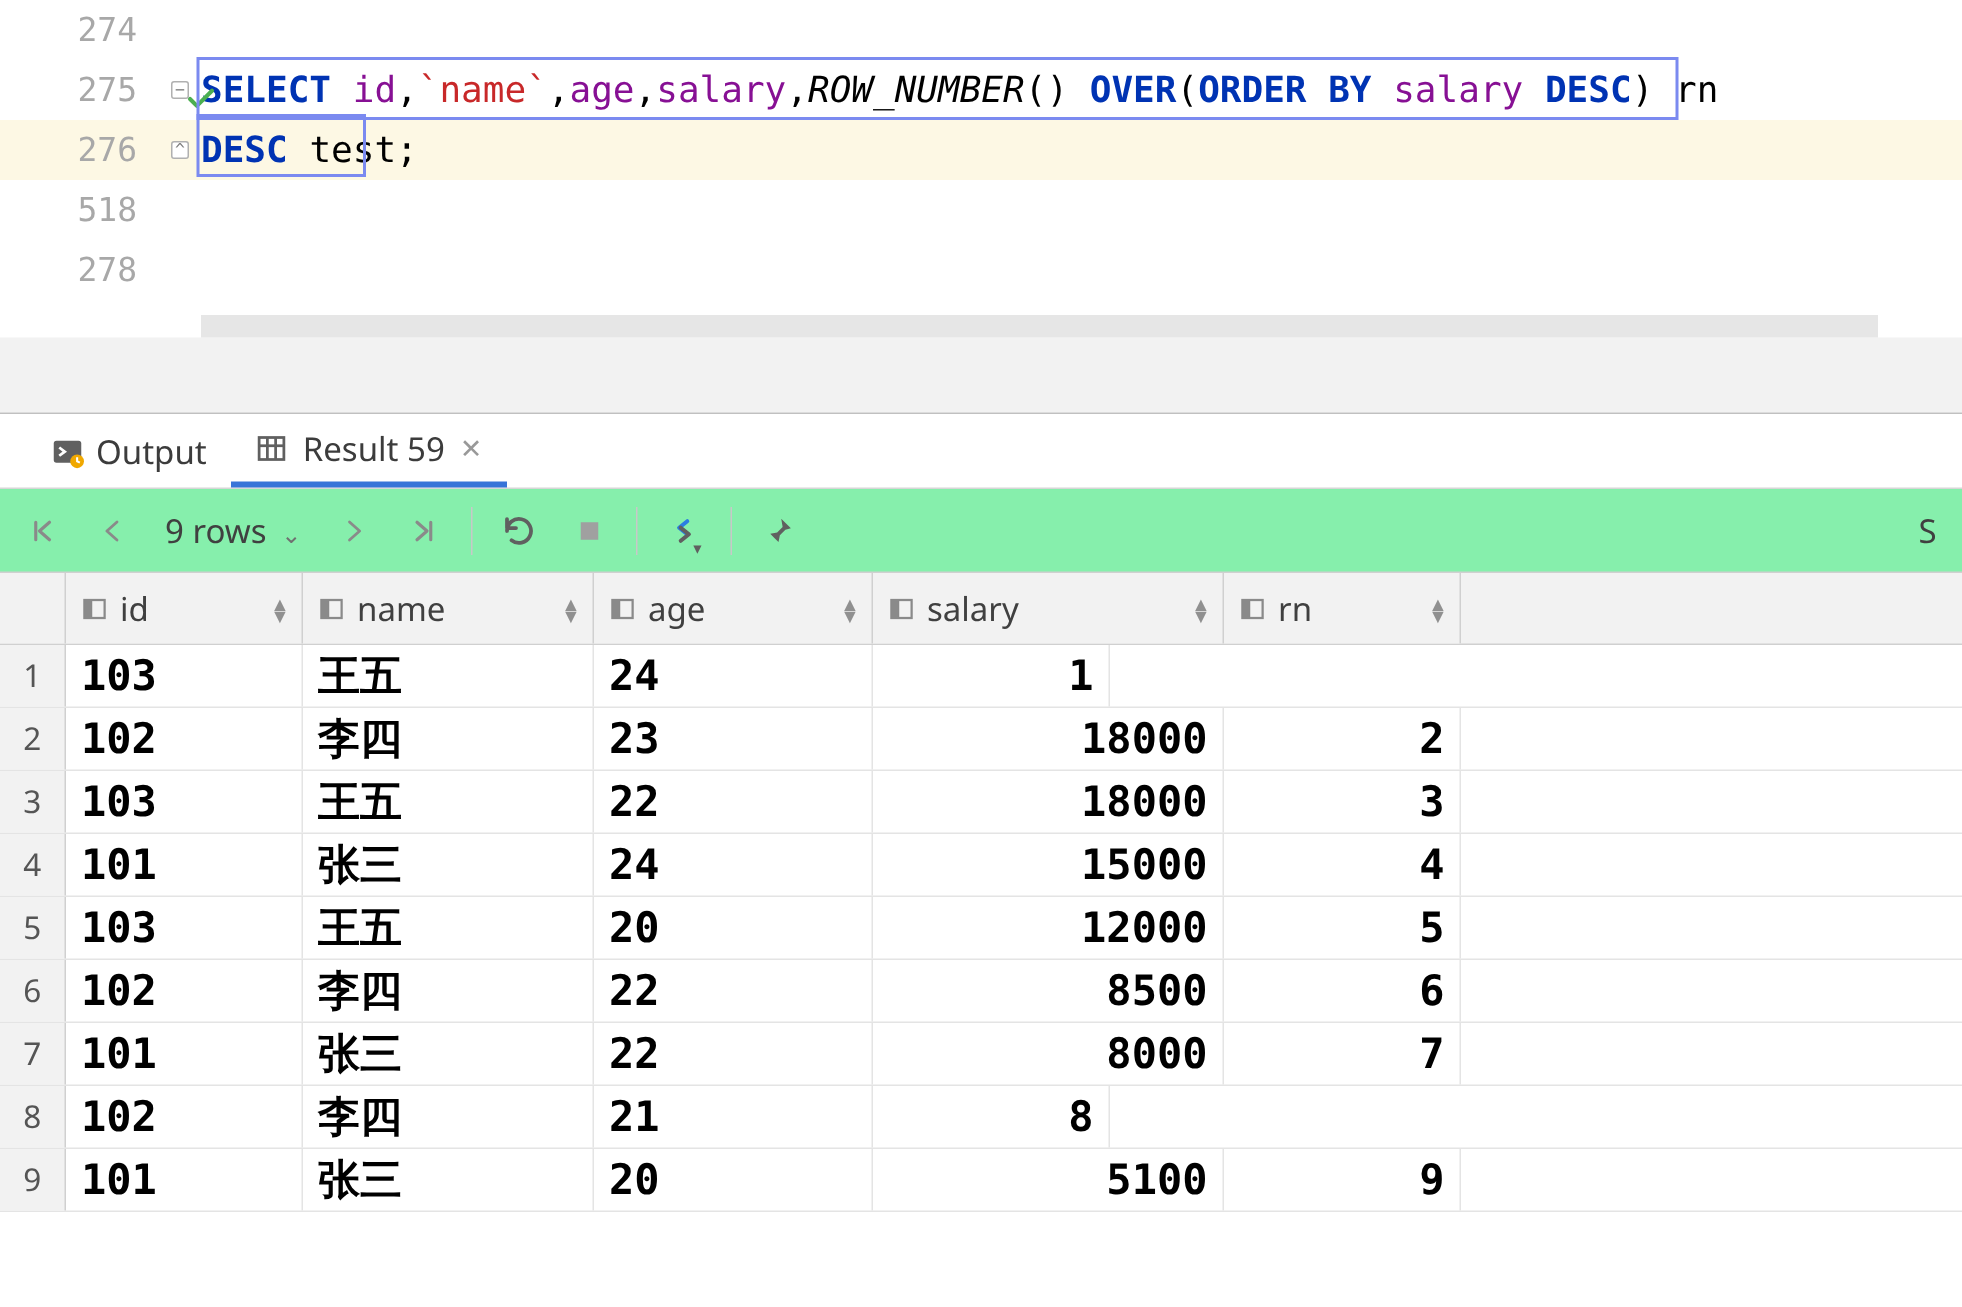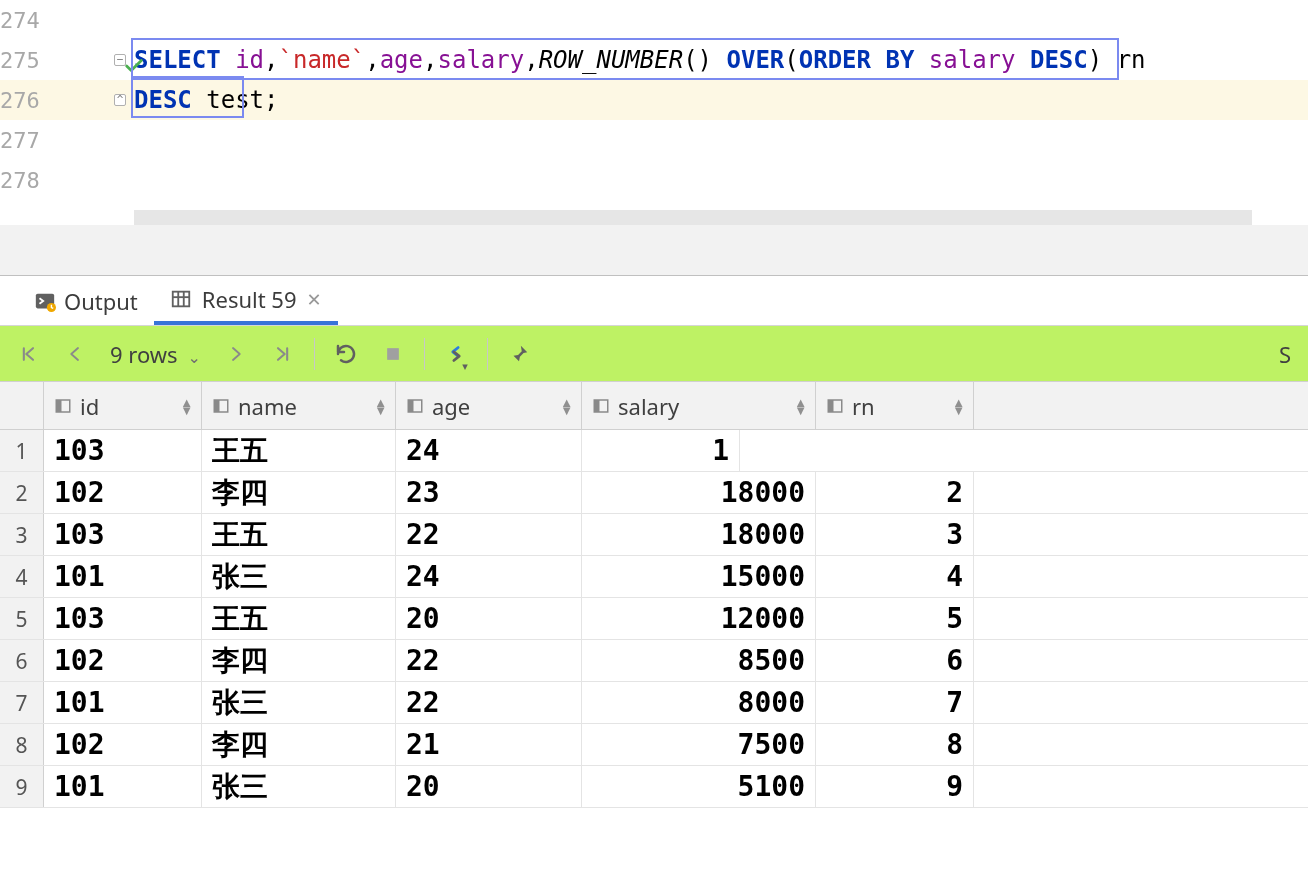--- a/index.html
+++ b/index.html
@@ -13,27 +13,28 @@
     background: #fff;
     padding-bottom: 10px;
   }
   .line {
     display: flex;
     align-items: center;
     height: 40px;
   }
   .gutter {
     width: 120px;
-    text-align: left;
+    text-align: center;
     color: #a8a8a8;
     font-size: 22px;
     padding-right: 15px;
     flex-shrink: 0;
     position: relative;
     user-select: none;
+    padding-left: 38px;
   }
   .line-highlight {
     background: #fdf8e4;
   }
   .gutter-check {
     position: absolute;
     right: -25px;
     top: 7px;
     color: #4caf50;
     font-weight: bold;
@@ -115,21 +116,21 @@
   }
   .output-icon {
     width: 20px;
     height: 20px;
     position: relative;
   }
   .toolbar {
     display: flex;
     align-items: center;
     height: 56px;
-    background: #bef264;
+    background: #86efac;
     border-bottom: 1px solid #d0d0d0;
     padding: 0 12px;
     font-family: -apple-system,"Segoe UI",system-ui,sans-serif;
     color: #5a5a5a;
     gap: 15px;
   }
   .tb-btn {
     display: flex;
     align-items: center;
     justify-content: center;
@@ -247,21 +248,21 @@
     <div class="line line-highlight" style="position:relative;">
       <div class="gutter"><span>276</span></div>
       <div class="fold-handle">
         <div class="fold-icon" style="top:-6px">^</div>
       </div>
       <div class="code" id="codeline-276"><span class="kw">DESC </span><span class="plain">test</span><span class="plain">;</span></div>
       <div class="sel-box" style="left:131px; top:-4px; width:113px; height:42px;"></div>
     </div>
 
     <div class="line">
-      <div class="gutter"><span>277</span></div>
+      <div class="gutter"><span>518</span></div>
       <div class="fold-handle"></div>
       <div class="code"></div>
     </div>
 
     <div class="line">
       <div class="gutter"><span>278</span></div>
       <div class="fold-handle"></div>
       <div class="code"></div>
     </div>
 
@@ -465,21 +466,20 @@
         <div class="r-cell c-name">张三</div>
         <div class="r-cell c-age">22</div>
         <div class="r-cell c-sal num-right">8000</div>
         <div class="r-cell c-rn num-right">7</div>
       </div>
       <div class="r-row">
         <div class="r-rownum">8</div>
         <div class="r-cell c-id">102</div>
         <div class="r-cell c-name">李四</div>
         <div class="r-cell c-age">21</div>
-        <div class="r-cell c-sal num-right">7500</div>
         <div class="r-cell c-rn num-right">8</div>
       </div>
       <div class="r-row">
         <div class="r-rownum">9</div>
         <div class="r-cell c-id">101</div>
         <div class="r-cell c-name">张三</div>
         <div class="r-cell c-age">20</div>
         <div class="r-cell c-sal num-right">5100</div>
         <div class="r-cell c-rn num-right">9</div>
       </div>

